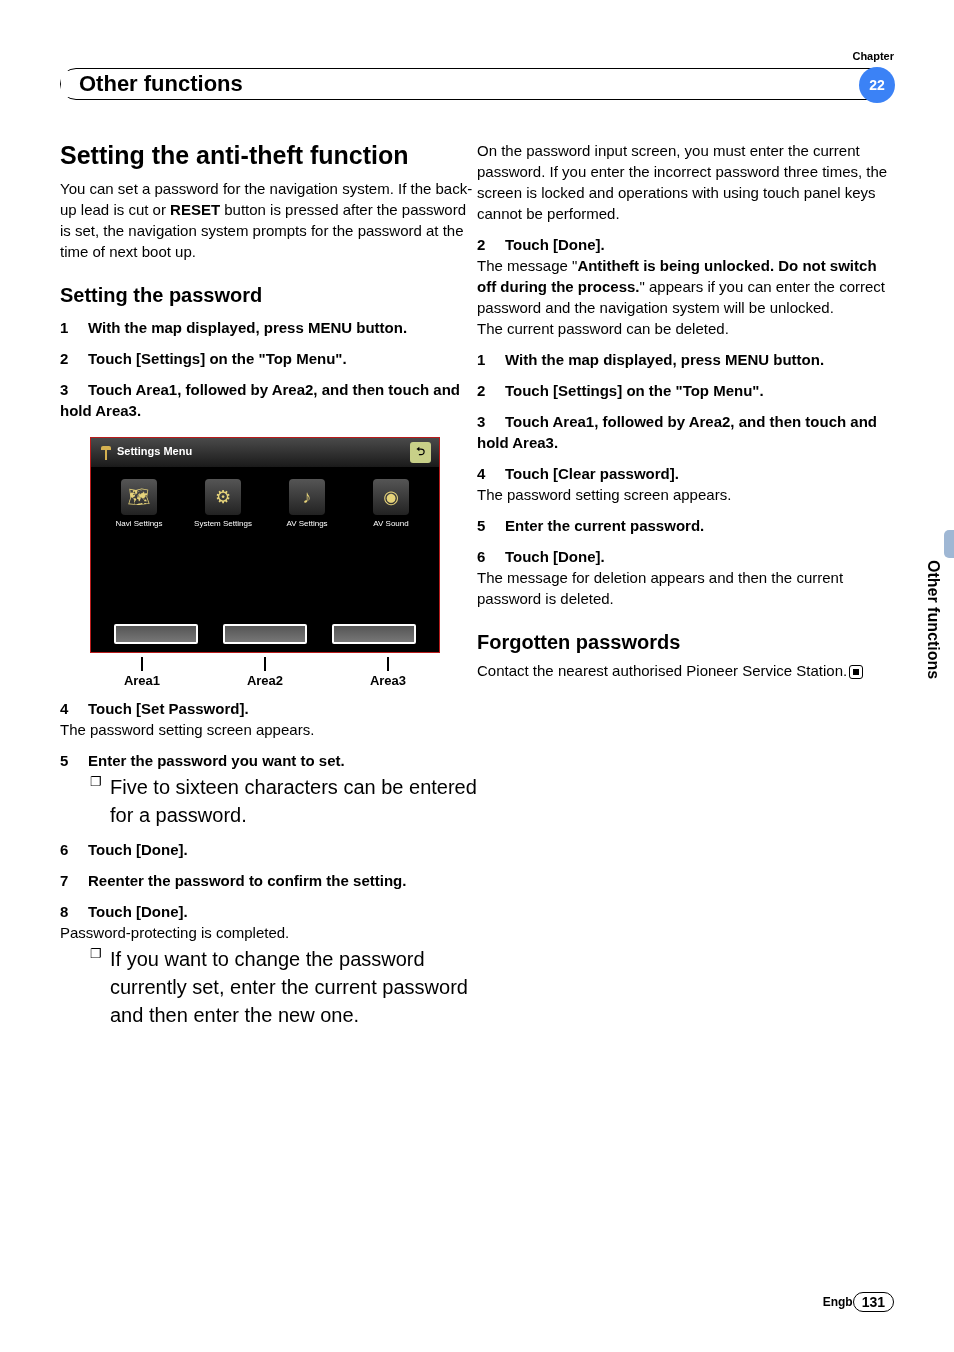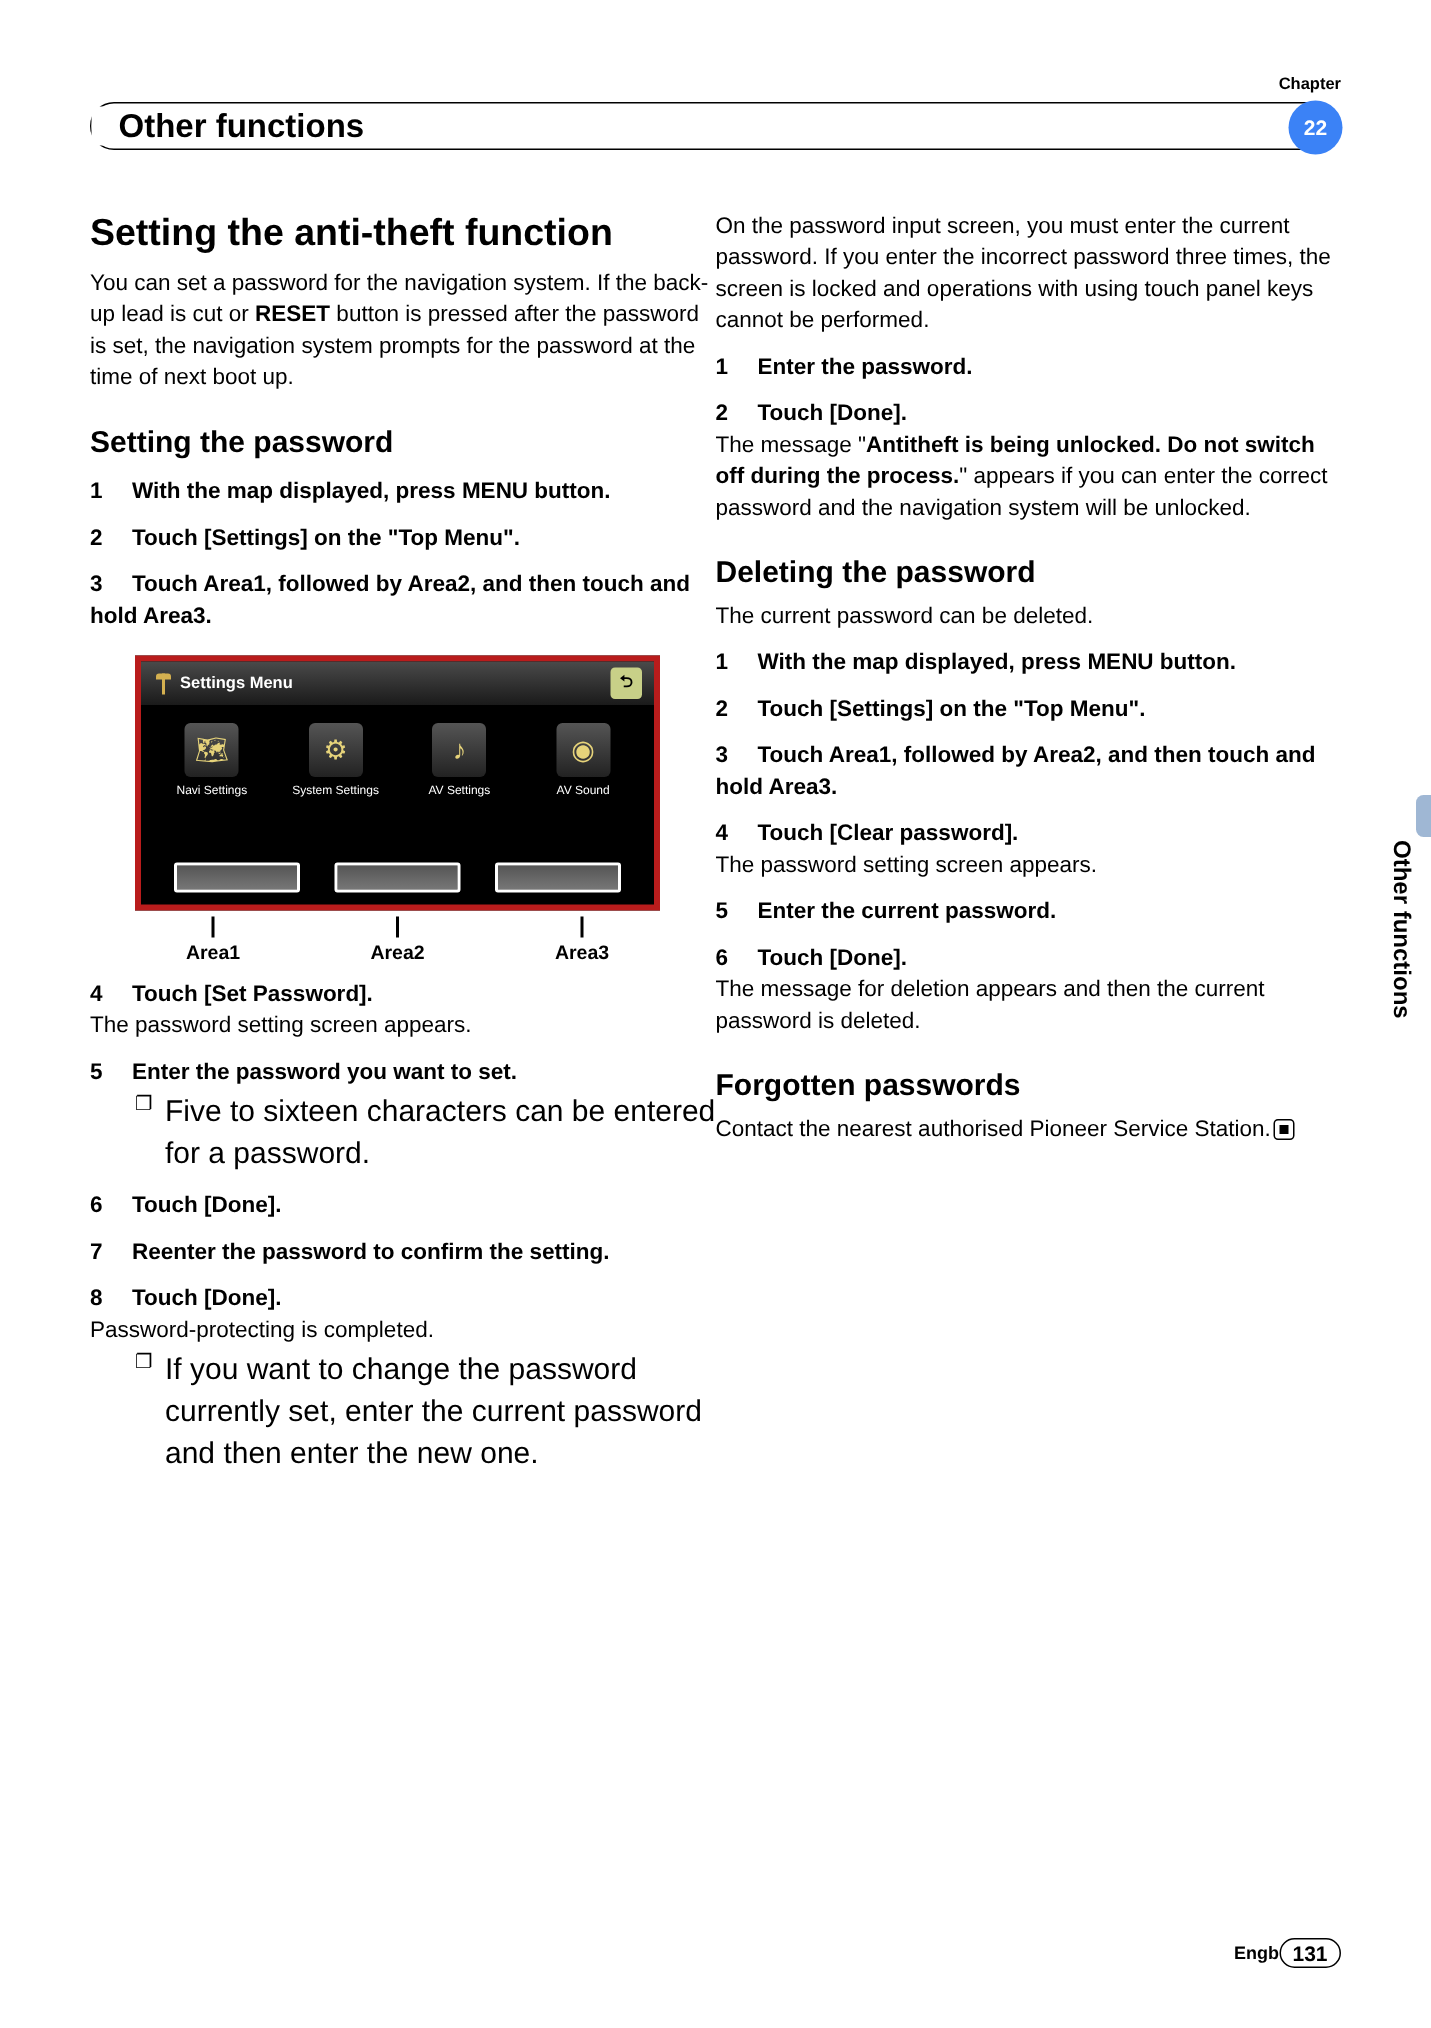--- a/index.html
+++ b/index.html
@@ -119,22 +119,22 @@
     top: 0;
     font-size: 13px;
   }
   .bold { font-weight: bold; }
   .screenshot {
     width: 350px;
     margin: 10px 0 0 30px;
   }
   .screen {
     background: #000;
-    border: 4px solid #b91c1c;
-    height: 170px;
+    border: 1px solid #b91c1c;
+    height: 216px;
     position: relative;
     margin-top: 16px;
   }
   .screen-title-bar {
     background: linear-gradient(#4a4a4a, #1a1a1a);
     color: #fff;
     font-size: 11px;
     font-weight: bold;
     padding: 4px 8px;
     display: flex;
@@ -363,27 +363,25 @@
       <div class="step"><span class="step-num">7</span><span class="step-text">Reenter the password to confirm the setting.</span></div>
 
       <div class="step"><span class="step-num">8</span><span class="step-text">Touch [Done].</span></div>
       <div class="step-follow">Password-protecting is completed.</div>
       <div class="bullet">If you want to change the password currently set, enter the current password and then enter the new one.</div>
     </div>
 
     <div class="col">
       <p class="body">On the password input screen, you must enter the current password. If you enter the incorrect password three times, the screen is locked and operations with using touch panel keys cannot be performed.</p>
 
-      <div class="step"><span class="step-num">1</span><span class="step-text">Enter the password.</span></div>
       <div class="step"><span class="step-num">2</span><span class="step-text">Touch [Done].</span></div>
       <div class="step-follow">
         <span>The message "</span><span class="bold">Antitheft is being unlocked. Do not switch off during the process.</span><span>" appears if you can enter the correct password and the navigation system will be unlocked.</span>
       </div>
 
-      <h2 class="subsection">Deleting the password</h2>
       <p class="body">The current password can be deleted.</p>
 
       <div class="step"><span class="step-num">1</span><span class="step-text">With the map displayed, press MENU button.</span></div>
       <div class="step"><span class="step-num">2</span><span class="step-text">Touch [Settings] on the "Top Menu".</span></div>
       <div class="step"><span class="step-num">3</span><span class="step-text">Touch Area1, followed by Area2, and then touch and hold Area3.</span></div>
       <div class="step"><span class="step-num">4</span><span class="step-text">Touch [Clear password].</span></div>
       <div class="step-follow">The password setting screen appears.</div>
       <div class="step"><span class="step-num">5</span><span class="step-text">Enter the current password.</span></div>
       <div class="step"><span class="step-num">6</span><span class="step-text">Touch [Done].</span></div>
       <div class="step-follow">The message for deletion appears and then the current password is deleted.</div>

